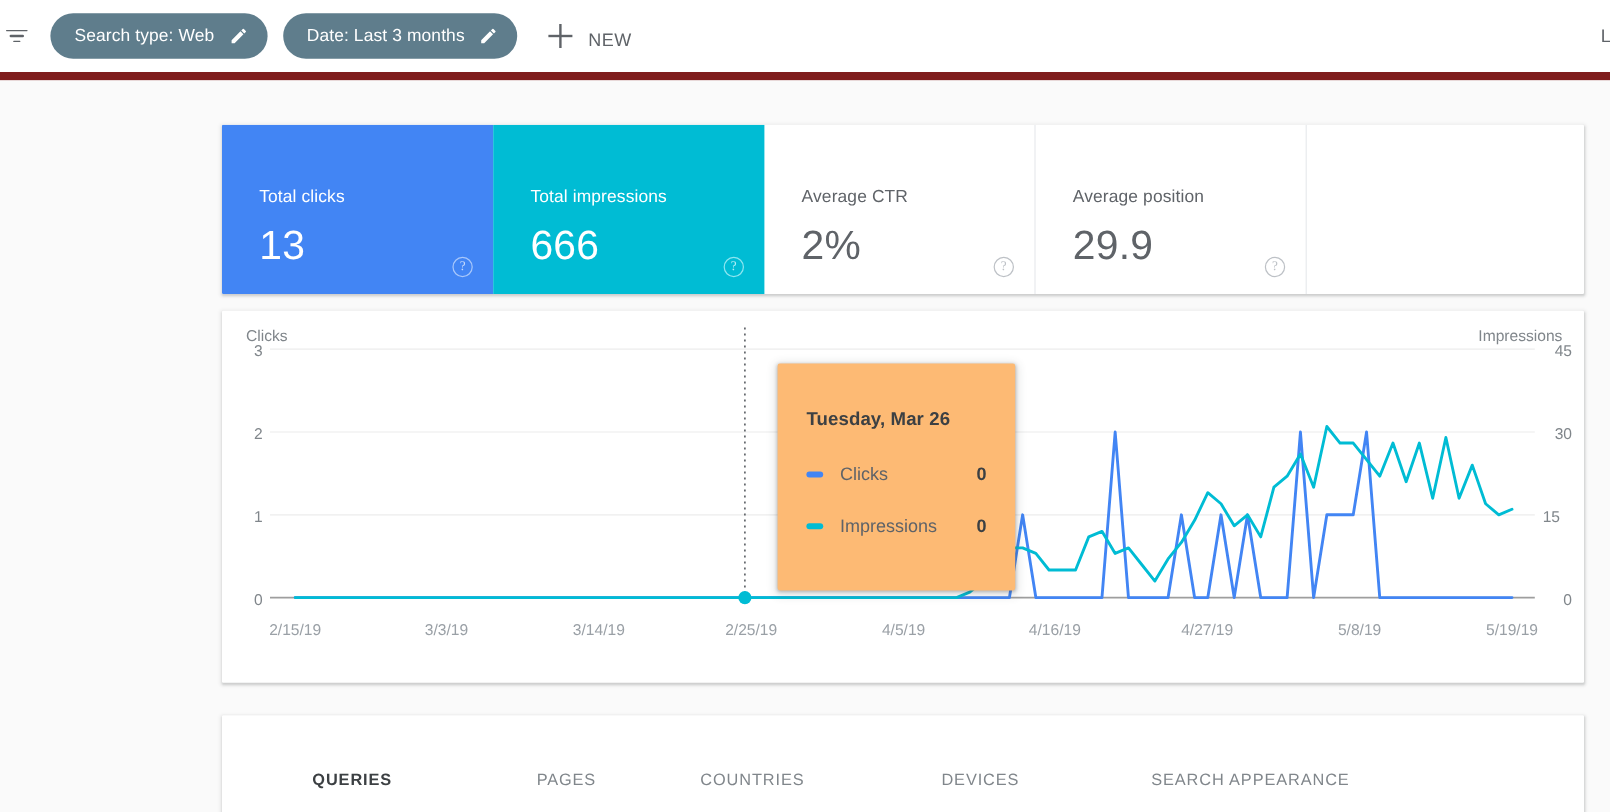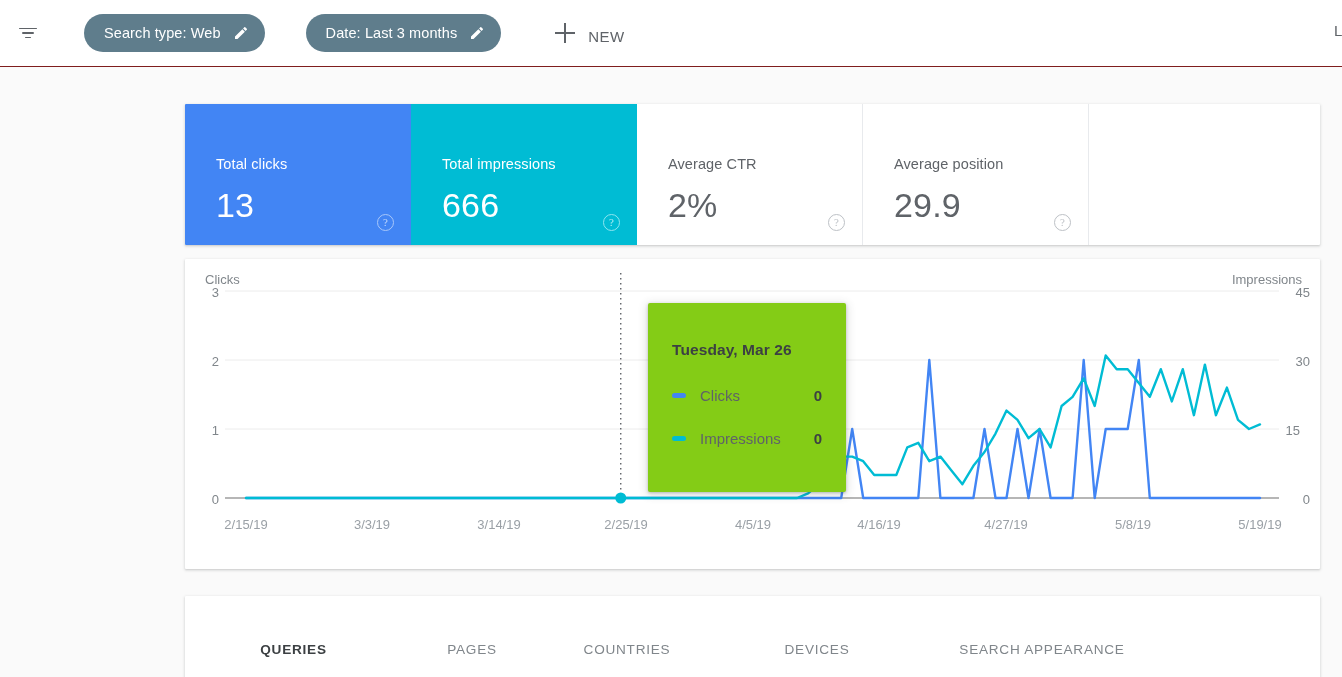--- a/index.html
+++ b/index.html
@@ -9,24 +9,22 @@
     background: #ffffff;
     font-family: "Liberation Sans", sans-serif;
     overflow: hidden;
   }
 
   
   .topbar {
     position: absolute; top: 0; left: 0;
     width: 1342px; height: 67px;
     background: #ffffff;
-    border-bottom: 1px solid #7f1d1d;
+    border-bottom: 7px solid #7f1d1d;
     display: flex; align-items: center;
-    padding-left: 14px;
-    gap: 28px;
   }
   .filter-icon {
     width: 28px; height: 28px;
     display: flex; flex-direction: column;
     justify-content: center; align-items: center;
     gap: 3px; cursor: pointer; margin-right: 14px;
   }
   .filter-icon span { display: block; background: #5f6368; height: 1.6px; border-radius: 1px; }
   .filter-icon span:nth-child(1) { width: 18px; }
   .filter-icon span:nth-child(2) { width: 12px; }
@@ -147,21 +145,21 @@
   .xtick {
     position: absolute; font-size: 13px; color: #9aa0a6;
     transform: translateX(-50%); top: 258px; white-space: nowrap;
   }
 
   
   .tooltip {
     position: absolute;
     left: 463px; top: 44px;
     width: 198px; height: 189px;
-    background: #84cc16;
+    background: #fdba74;
     box-shadow: 0 1px 3px rgba(60,64,67,.30), 0 2px 8px 2px rgba(60,64,67,.14);
     border-radius: 2px;
     padding: 38px 24px 0 24px;
     z-index: 9;
   }
   .tt-date {
     font-size: 15.5px; color: #3c4043; font-weight: 700;
     letter-spacing: .1px; margin-bottom: 28px;
   }
   .tt-row {

